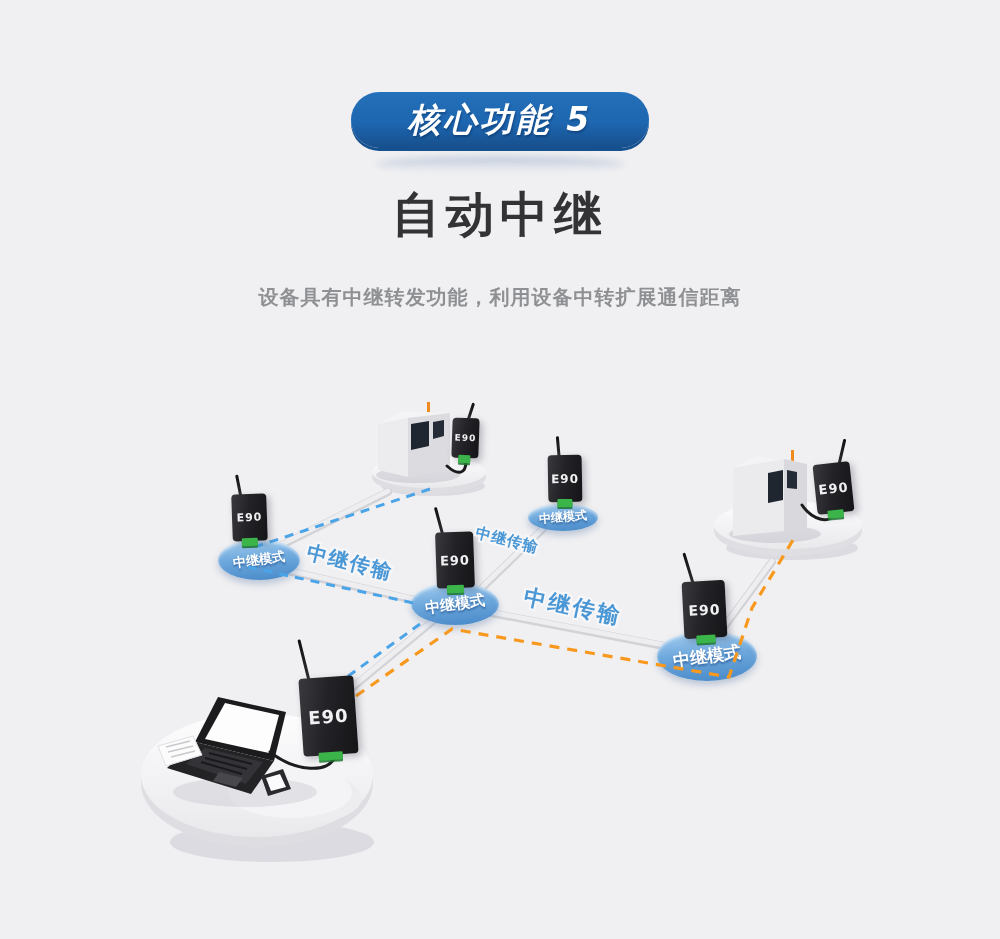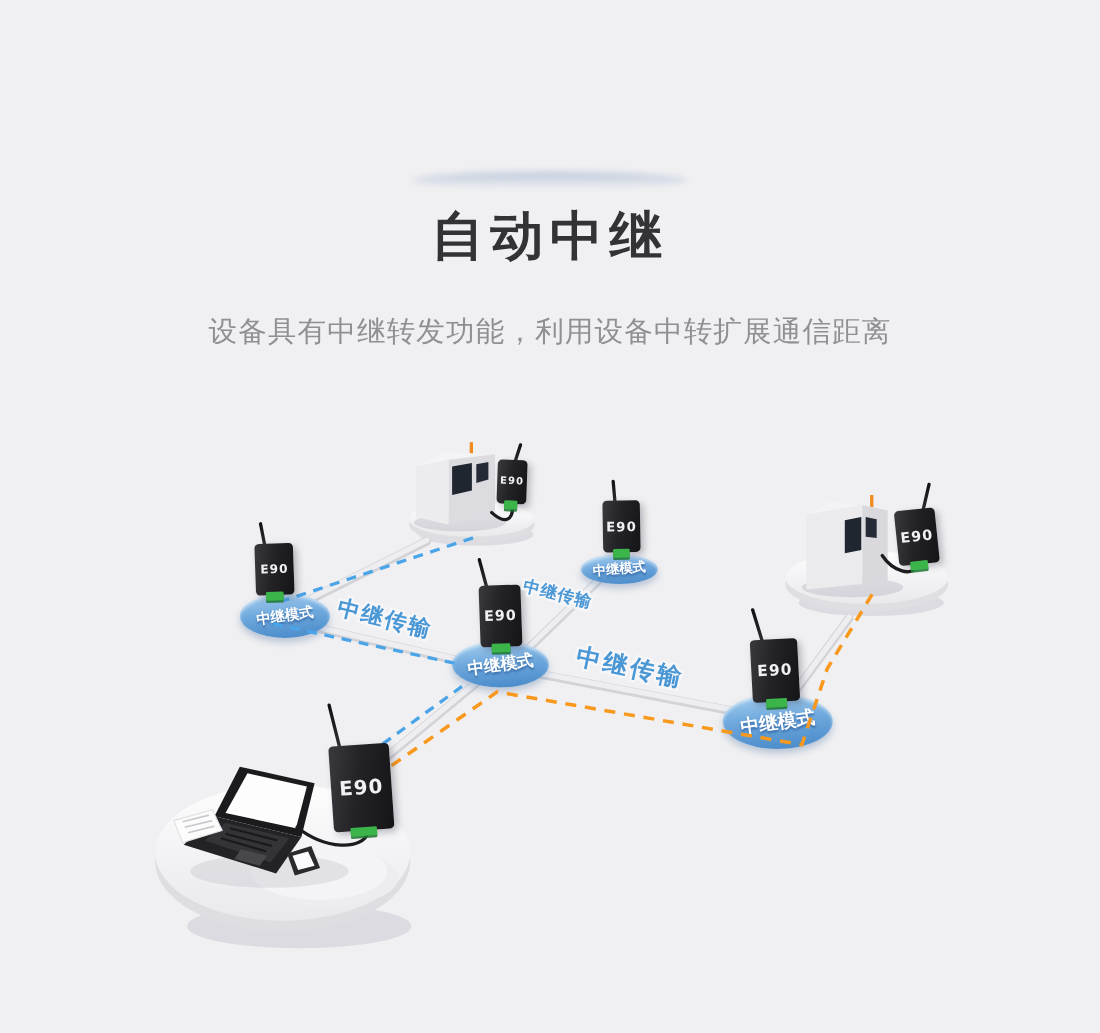--- a/index.html
+++ b/index.html
@@ -14,21 +14,21 @@
            box-shadow:0 3px 0 #15518f; }
   .badge span { color:#ffffff; font-size:33px; font-weight:800; font-style:italic;
                 letter-spacing:3px; text-shadow:1px 2px 2px rgba(0,30,70,.35); white-space:nowrap; }
   .badge-reflect { position:absolute; left:50%; top:156px; transform:translateX(-50%);
                    width:250px; height:16px; border-radius:50%;
                    background:linear-gradient(180deg,rgba(60,100,160,.28),rgba(60,100,160,0));
                    filter:blur(3px); }
   .title { position:absolute; left:0; right:0; top:183px; text-align:center;
            font-size:48px; font-weight:900; color:#333335; letter-spacing:6px; }
   .subtitle { position:absolute; left:0; right:0; top:284px; text-align:center;
-              font-size:26px; font-weight:400; color:#8f9093; letter-spacing:1px; }
+              font-size:20px; font-weight:700; color:#8f9093; letter-spacing:1px; }
 
   
   svg.layer { position:absolute; left:0; top:0; width:1000px; height:939px; }
 
   
   .relay-badge { position:absolute; border-radius:50%;
                  background:linear-gradient(175deg,#a9d1f1 0%,#6fa9dd 45%,#4688c8 100%);
                  box-shadow:0 4px 7px rgba(100,130,170,.38), inset 0 2px 3px rgba(255,255,255,.55);
                  display:flex; align-items:center; justify-content:center; }
   .relay-badge span { color:#ffffff; font-weight:700; white-space:nowrap;
@@ -50,20 +50,23 @@
   .trans-label { position:absolute; color:#4a97d6; font-weight:800; white-space:nowrap;
                  text-shadow:-2px -2px 0 #f7f7f9, 2px -2px 0 #f7f7f9, -2px 2px 0 #f7f7f9,
                               2px 2px 0 #f7f7f9, 0 2px 0 #f7f7f9, 0 -2px 0 #f7f7f9,
                               2px 0 0 #f7f7f9, -2px 0 0 #f7f7f9; }
 </style>
 </head>
 <body>
 
 <div class="stage">
 
+  <div class="badge">
+    <span>核心功能 5</span>
+  </div>
   <div class="badge-reflect"></div>
   <div class="title">自动中继</div>
   <div class="subtitle">设备具有中继转发功能，利用设备中转扩展通信距离</div>
 
   <svg class="layer" viewBox="0 0 1000 939">
     <defs>
       <linearGradient id="plat" x1="0" y1="0" x2="0" y2="1">
         <stop offset="0" stop-color="#fdfdfe"></stop>
           <stop offset="1" stop-color="#e9e9ec"></stop>
       </linearGradient>

